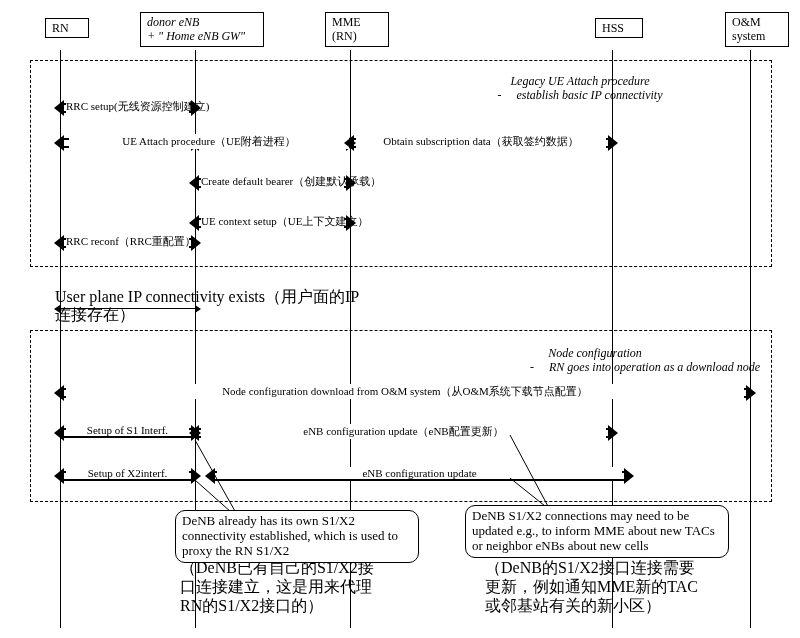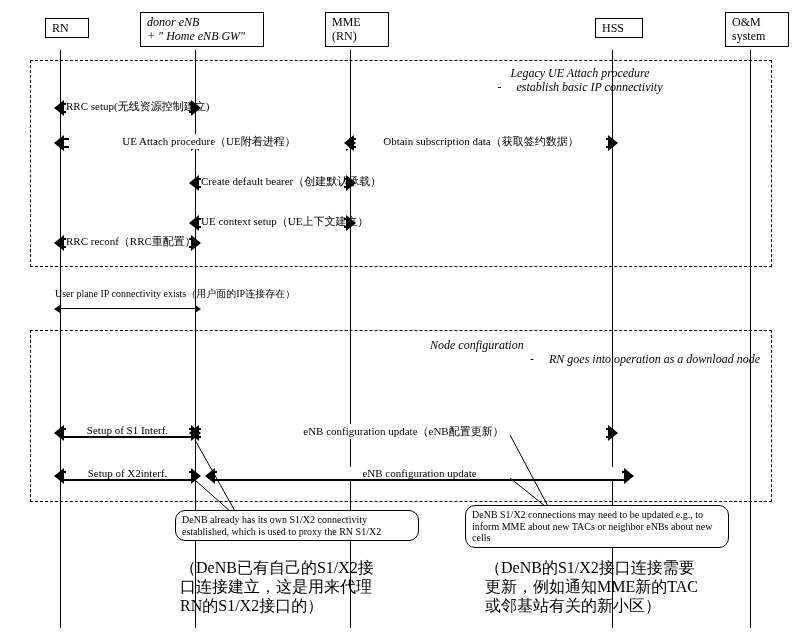--- a/index.html
+++ b/index.html
@@ -32,29 +32,30 @@
   }
   .phase-box {
     position: absolute;
     border: 1.5px dashed #000;
   }
   .phase-title {
     position: absolute;
     font-style: italic;
     text-align: left;
     line-height: 1.2;
+    margin-top: 8px;
   }
   .phase-title-sub {
     font-style: italic;
     text-align: right;
   }
   .msg {
     position: absolute;
     text-align: center;
-    font-size: 10px;
+    font-size: 16px;
     line-height: 1.1;
   }
   
   .arrow {
     position: absolute;
     height: 16px;
   }
   .arrow .shaft-top {
     position: absolute;
     top: 3px;
@@ -123,21 +124,21 @@
     position: absolute; right:0; top:0;
     border-top:4px solid transparent;
     border-bottom:4px solid transparent;
     border-left:6px solid #000;
   }
   .callout {
     position: absolute;
     border: 1.5px solid #000;
     border-radius: 10px;
     padding: 3px 6px;
-    font-size: 10px;
+    font-size: 13px;
     background: #fff;
     line-height: 1.15;
     z-index: 20;
   }
   .note {
     position: absolute;
     font-size: 16px;
     line-height: 1.2;
   }
 </style>
@@ -225,24 +226,31 @@
 
   <div class="msg" style="left:45px; top:278px; width:320px; text-align:left;"><span>User plane IP connectivity exists（用户面的IP连接存在）</span></div>
   <div class="thin-arrow" style="left:44px; top:295px; width:147px;">
     <div class="hl"></div>
       <div class="shaft"></div>
       <div class="hr"></div>
   </div>
 
   <div class="phase-box" style="left:20px; top:320px; width:740px; height:170px;"></div>
   <div class="phase-title" style="left:420px; top:328px; width:330px; text-align:right;">
-    <div style="text-align:left"><span>Node configuration</span></div>
+    <div style="text-align:center"><span>Node configuration</span></div>
     <div class="phase-title-sub">- &nbsp;&nbsp;&nbsp;&nbsp;<span>RN goes into operation as a download node</span></div>
   </div>
 
+  <div class="arrow" style="left:44px; top:375px; width:702px;">
+    <div class="head-left"></div>
+      <div class="shaft-top"></div>
+      <div class="shaft-bot"></div>
+      <div class="head-right"></div>
+    <div class="label">Node configuration download from O&amp;M system（从O&amp;M系统下载节点配置）</div>
+  </div>
 
   <div class="arrow" style="left:44px; top:415px; width:147px;">
     <div class="head-left"></div>
       <div class="shaft-top"></div>
       <div class="shaft-bot"></div>
       <div class="head-right"></div>
     <div class="label">Setup of S1 Interf.</div>
   </div>
   <div class="arrow" style="left:179px; top:415px; width:429px;">
     <div class="head-left"></div>

